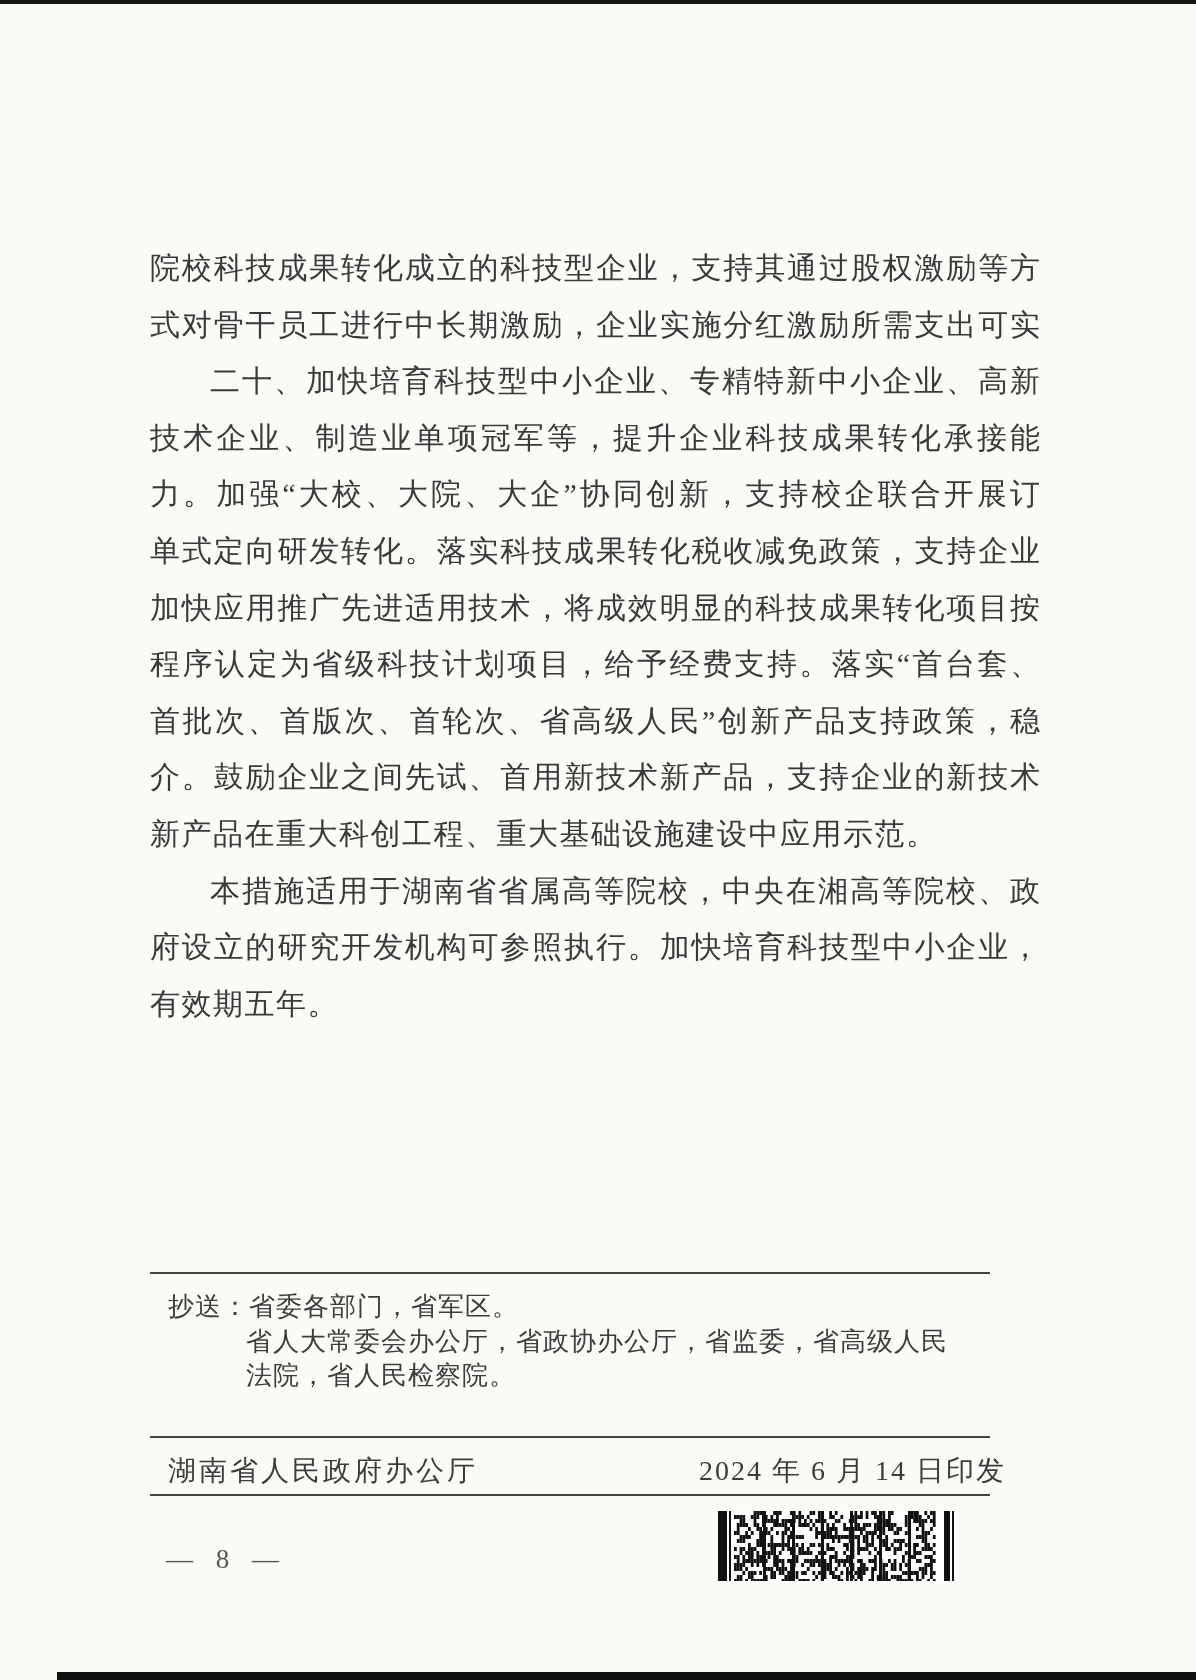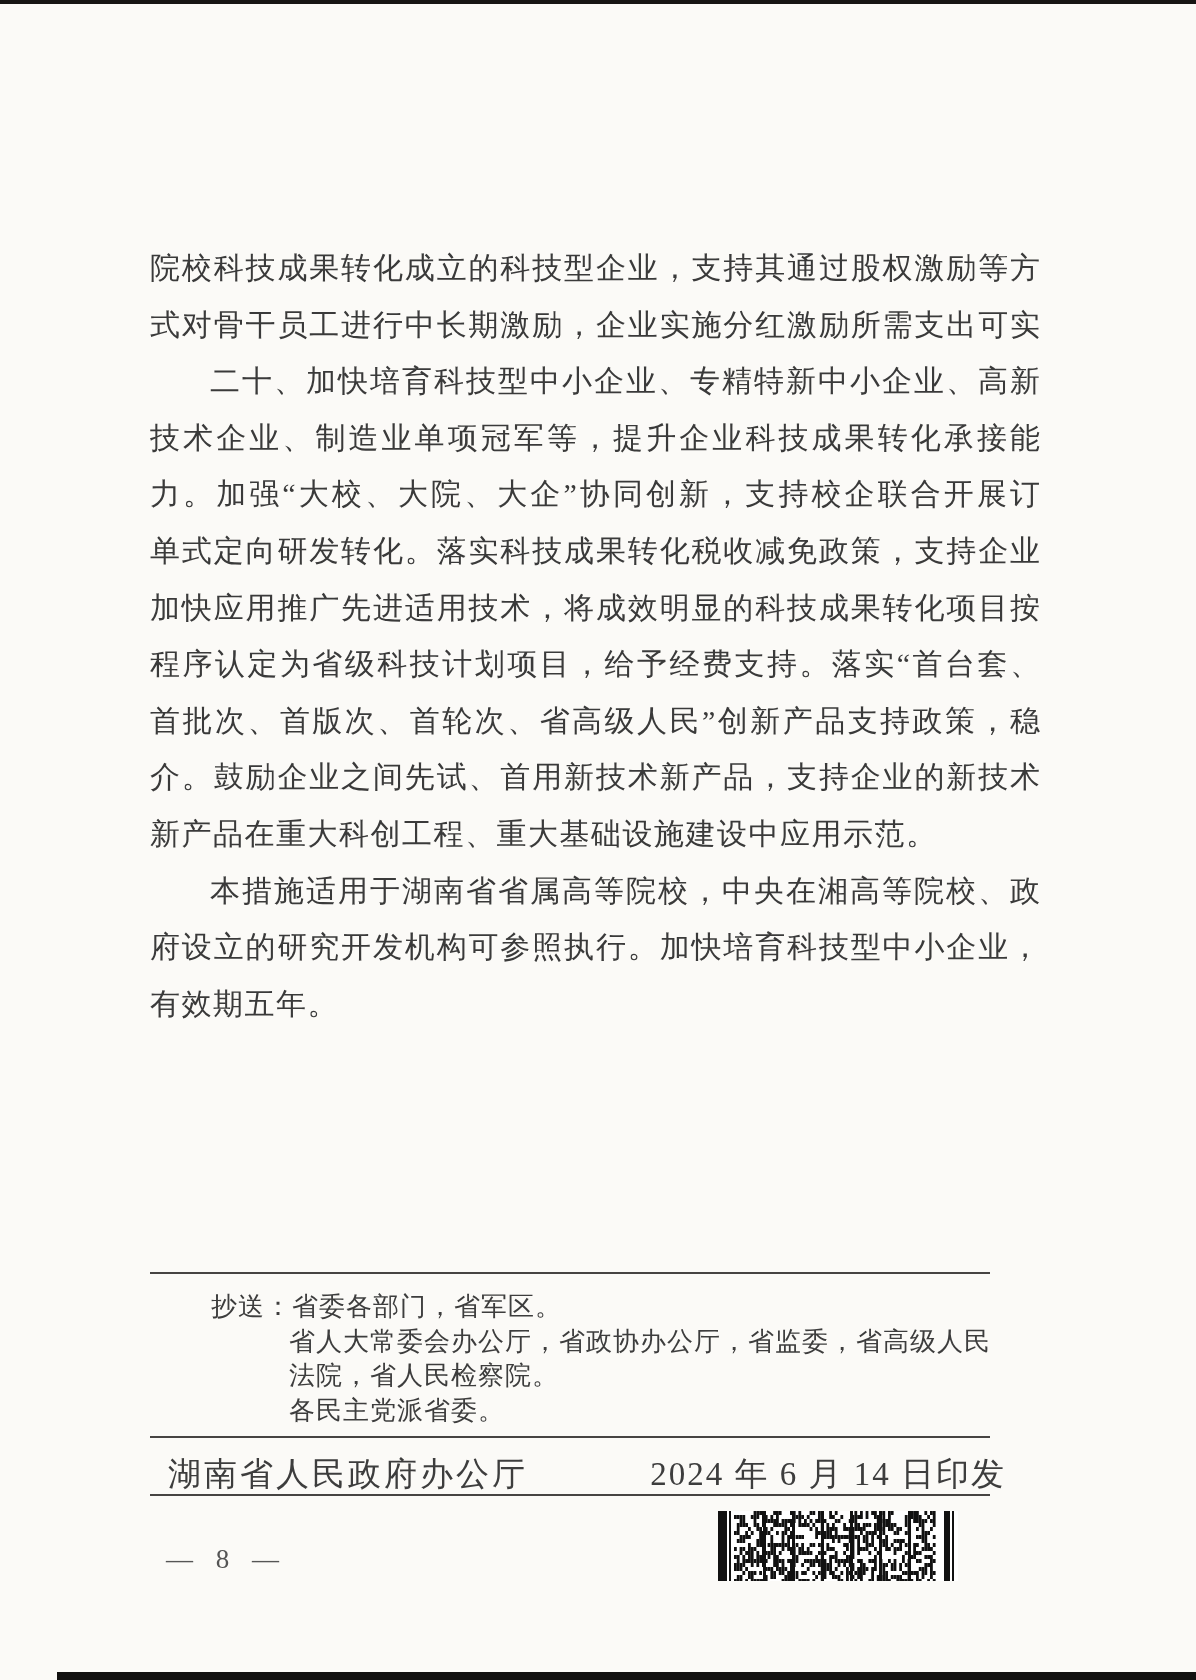--- a/index.html
+++ b/index.html
@@ -36,29 +36,29 @@
   .rule { position:absolute; left:150px; width:840px; height:2px; background:#464442; }
   .rule-1 { top:1272px; }
   .rule-2 { top:1436px; }
   .rule-3 { top:1494px; }
 
   
   .copy-block {
     position:absolute; left:168px; top:1290px; width:830px;
     font-size:26px; color:#3d3d3d; letter-spacing:1px;
   }
-  .copy-line { line-height:34.5px;margin-left:43px; }
+  .copy-line { line-height:34.5px; }
   .copy-line.cont { padding-left:78px; }
   .copy-label { display:inline; }
 
   
   .issuer-row {
     position:absolute; left:168px; top:1452px; width:838px;
     display:flex; justify-content:space-between; align-items:flex-start;
-    font-size:33px; color:#3d3d3d;
+    font-size:28px; color:#3d3d3d;
   }
   .issuer { letter-spacing:3px; }
   .print-date { letter-spacing:2px; }
 
   
   .page-num {
     position:absolute; left:166px; top:1544px;
     font-size:27px; color:#555; letter-spacing:8px;
   }
 
@@ -94,21 +94,20 @@
     <div class="line j">府设立的研究开发机构可参照执行。加快培育科技型中小企业，</div>
     <div class="line">有效期五年。</div>
   </div>
 
   <div class="rule rule-1"></div>
 
   <div class="copy-block">
     <div class="copy-line"><span class="copy-label">抄送：</span><span>省委各部门，省军区。</span></div>
     <div class="copy-line cont">省人大常委会办公厅，省政协办公厅，省监委，省高级人民</div>
     <div class="copy-line cont">法院，省人民检察院。</div>
-    <div class="copy-line cont">各民主党派省委。</div>
   </div>
 
   <div class="rule rule-2"></div>
 
   <div class="issuer-row">
     <span class="issuer">湖南省人民政府办公厅</span>
     <span class="print-date">2024 年 6 月 14 日印发</span>
   </div>
 
   <div class="rule rule-3"></div>

